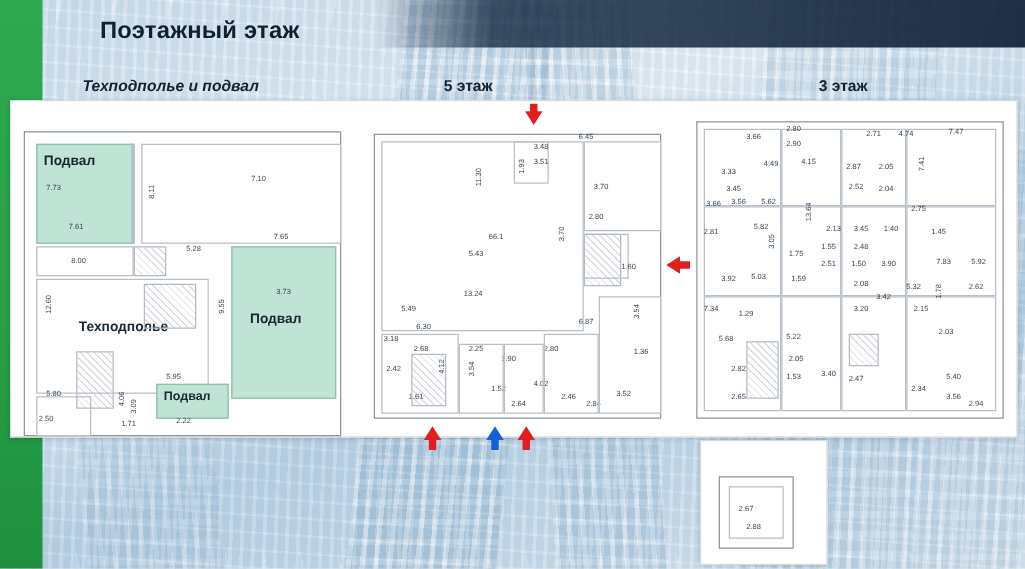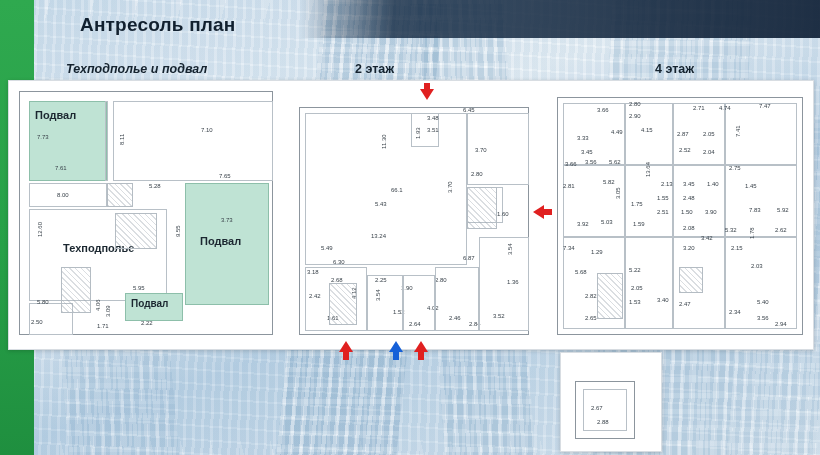--- a/index.html
+++ b/index.html
@@ -103,29 +103,29 @@
 <div class="bg">
   <div class="bg-tower t1"></div>
   <div class="bg-tower t2"></div>
   <div class="bg-tower t3"></div>
   <div class="bg-tower t4"></div>
   <div class="bg-tower t5"></div>
 </div>
 <div class="dark-band"></div>
 <div class="green-bar"></div>
 
-<div class="title">Антресоль план</div>
+<div class="title">Поэтажный этаж</div>
 
 <div class="cap cap-base">Техподполье и подвал</div>
-<div class="cap cap-f1">2 этаж</div>
-<div class="cap cap-f2">4 этаж</div>
+<div class="cap cap-f1">5 этаж</div>
+<div class="cap cap-f2">3 этаж</div>
 
 <div class="panel">
 
-  <div class="plan" style="left:6px;top:6px;width:264px;height:254px;">
+  <div class="plan" style="left:6px;top:20px;width:264px;height:254px;">
     <div class="wall thick" style="left:4px;top:4px;width:252px;height:242px;"></div>
 
     <div class="fill-green" style="left:14px;top:14px;width:76px;height:78px;"></div>
     <div class="room-label" style="left:20px;top:22px;">Подвал</div>
     <div class="dim" style="left:22px;top:47px;">7.73</div>
     <div class="dim" style="left:40px;top:78px;">7.61</div>
 
     <div class="dim v" style="left:104px;top:58px;">8.11</div>
     <div class="wall thin" style="left:90px;top:14px;width:1px;height:78px;"></div>
 

